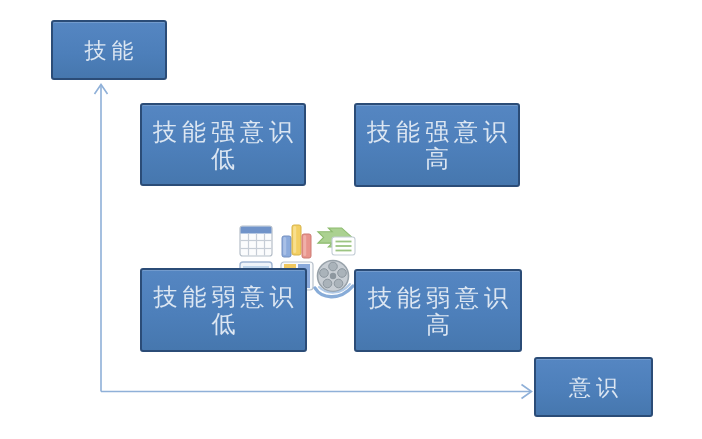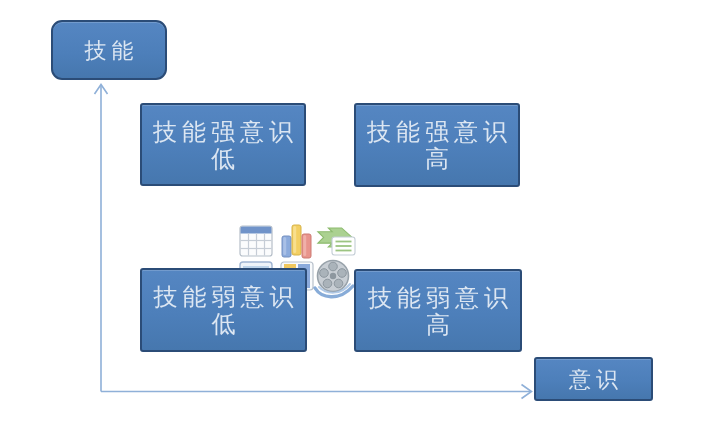--- a/index.html
+++ b/index.html
@@ -91,25 +91,25 @@
       <circle cx="20" cy="19" r="3.2" fill="#8d979f"></circle>
       <circle cx="20" cy="9.5" r="4.3" fill="#aab3ba" stroke="#8d979f" stroke-width="1"></circle>
       <circle cx="29" cy="16" r="4.3" fill="#aab3ba" stroke="#8d979f" stroke-width="1"></circle>
       <circle cx="25.5" cy="26.5" r="4.3" fill="#aab3ba" stroke="#8d979f" stroke-width="1"></circle>
       <circle cx="14.5" cy="26.5" r="4.3" fill="#aab3ba" stroke="#8d979f" stroke-width="1"></circle>
       <circle cx="11" cy="16" r="4.3" fill="#aab3ba" stroke="#8d979f" stroke-width="1"></circle>
       <path d="M6 30 C 14 38, 28 38, 37 27" fill="none" stroke="#9dbbdf" stroke-width="2" stroke-linecap="round" opacity="0.8"></path>
     </svg>
   </div>
 
-  <div class="box axis-label-box" style="left:51px;top:20px;width:116px;height:60px;border-radius:11px;">
+  <div class="box axis-label-box" style="left:51px;top:20px;width:116px;height:60px;">
     <span class="ln">技能</span>
   </div>
 
-  <div class="box axis-label-box" style="left:534px;top:357px;width:119px;height:44px;">
+  <div class="box axis-label-box" style="left:534px;top:357px;width:119px;height:60px;">
     <span class="ln">意识</span>
   </div>
 
   <div class="box" style="left:140px;top:103px;width:166px;height:83px;">
     <span class="ln">技能强意识</span>
     <span class="ln">低</span>
   </div>
 
   <div class="box" style="left:354px;top:103px;width:166px;height:84px;">
     <span class="ln">技能强意识</span>

